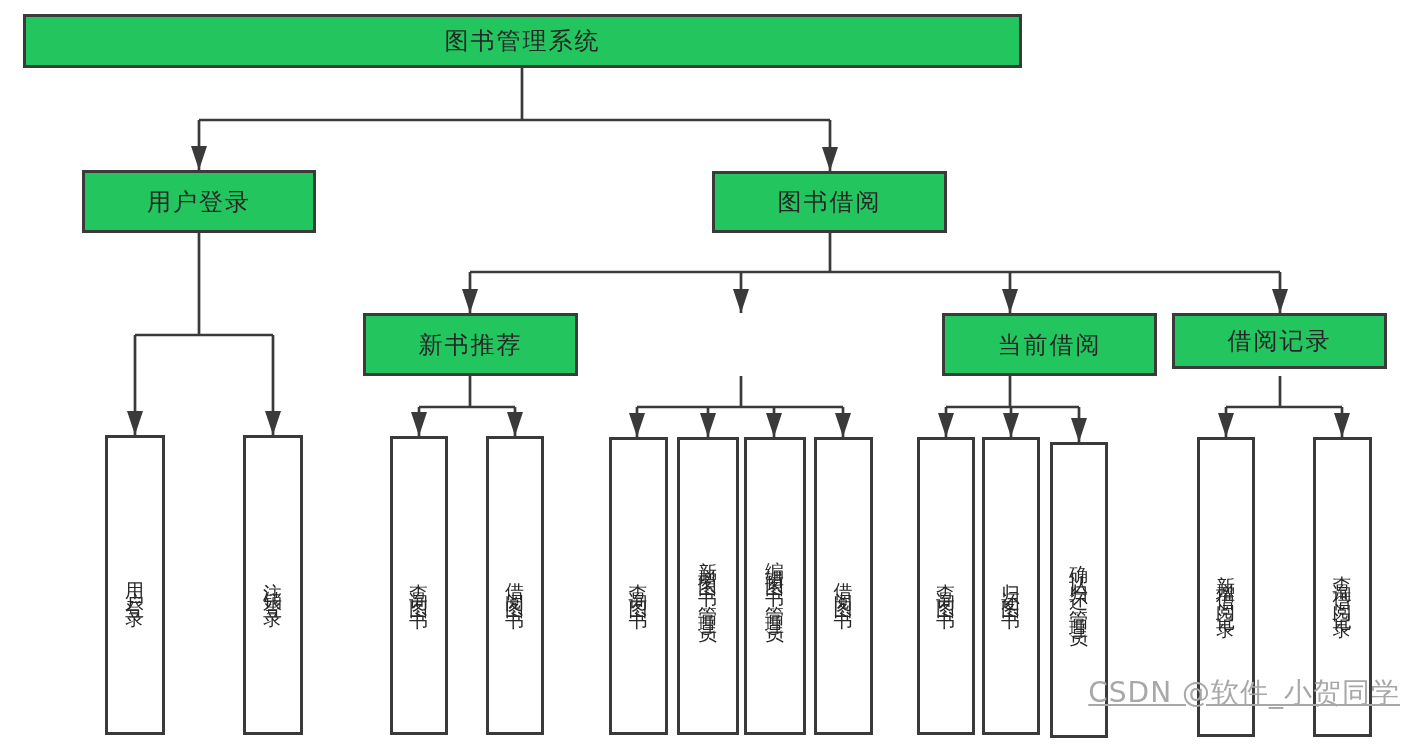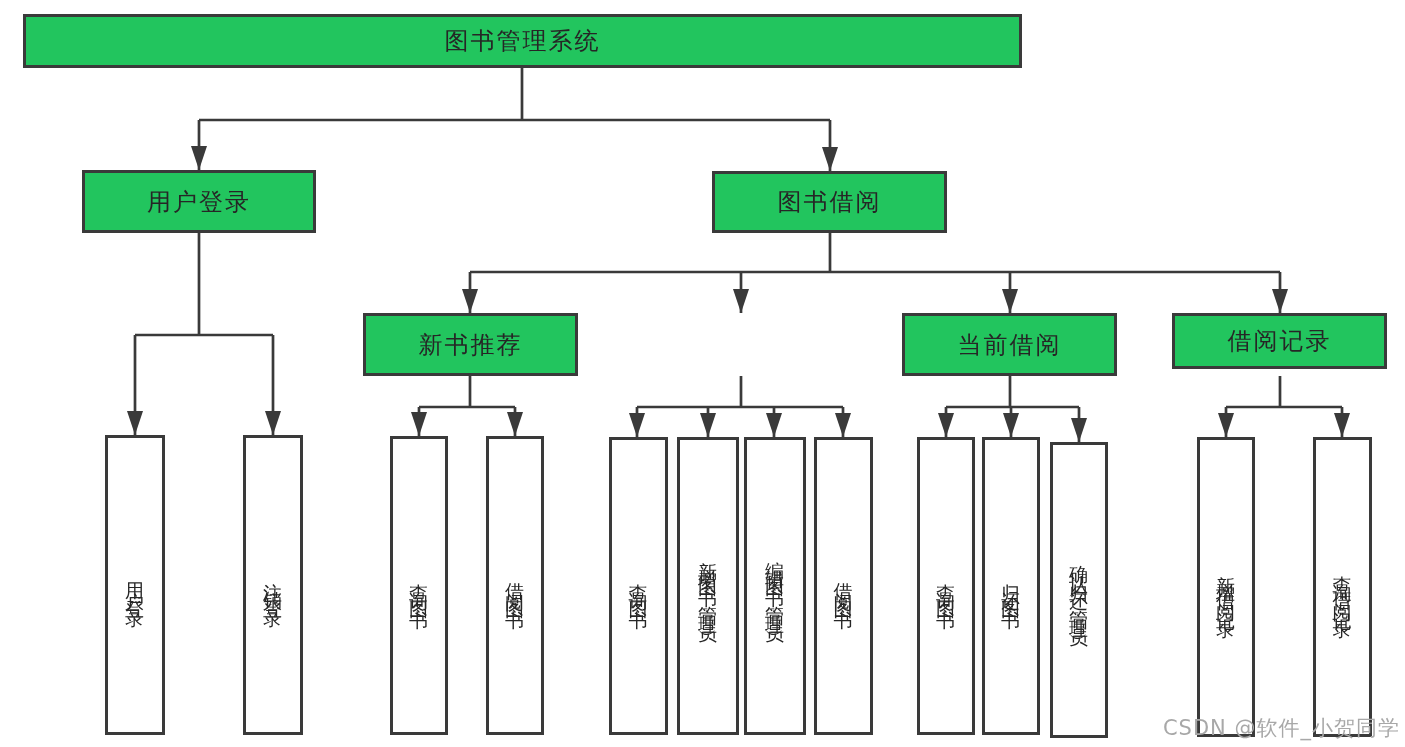--- a/index.html
+++ b/index.html
@@ -48,26 +48,27 @@
   .vtext {
     writing-mode: vertical-rl;
     text-orientation: mixed;
     font-size: 19px;
     line-height: 1;
     letter-spacing: 9px;
   }
   .watermark {
     position: absolute;
     right: 5px;
-    top: 714px;
-    font-size: 21px;
+    top: 674px;
+    font-size: 28px;
     letter-spacing: 1px;
     color: var(--watermark, #a8a8a8);
     z-index: 5;
     white-space: nowrap;
+    text-decoration: underline;
   }
 </style>
 </head>
 <body>
 
 <div class="canvas">
 
   <svg class="connectors" viewBox="0 0 1405 747" xmlns="http://www.w3.org/2000/svg">
     <defs>
       <marker id="arrowhead" markerUnits="userSpaceOnUse" markerWidth="24" markerHeight="16" viewBox="0 0 24 16" refX="24" refY="8" orient="auto">
@@ -116,21 +117,21 @@
   <div class="hbox" style="left:82px; top:170px; width:234px; height:63px;">
     <span>用户登录</span>
   </div>
   <div class="hbox" style="left:712px; top:171px; width:235px; height:62px;">
     <span>图书借阅</span>
   </div>
 
   <div class="hbox" style="left:363px; top:313px; width:215px; height:63px;">
     <span>新书推荐</span>
   </div>
-  <div class="hbox" style="left:902px; top:313px; width:215px; height:63px;">
+  <div class="hbox" style="left:942px; top:313px; width:215px; height:63px;">
     <span>当前借阅</span>
   </div>
   <div class="hbox" style="left:1172px; top:313px; width:215px; height:56px;">
     <span>借阅记录</span>
   </div>
 
   <div class="vbox" style="left:105px; top:435px; width:60px; height:300px;">
     <span class="vtext">用户登录</span>
   </div>
   <div class="vbox" style="left:243px; top:435px; width:60px; height:300px;">

